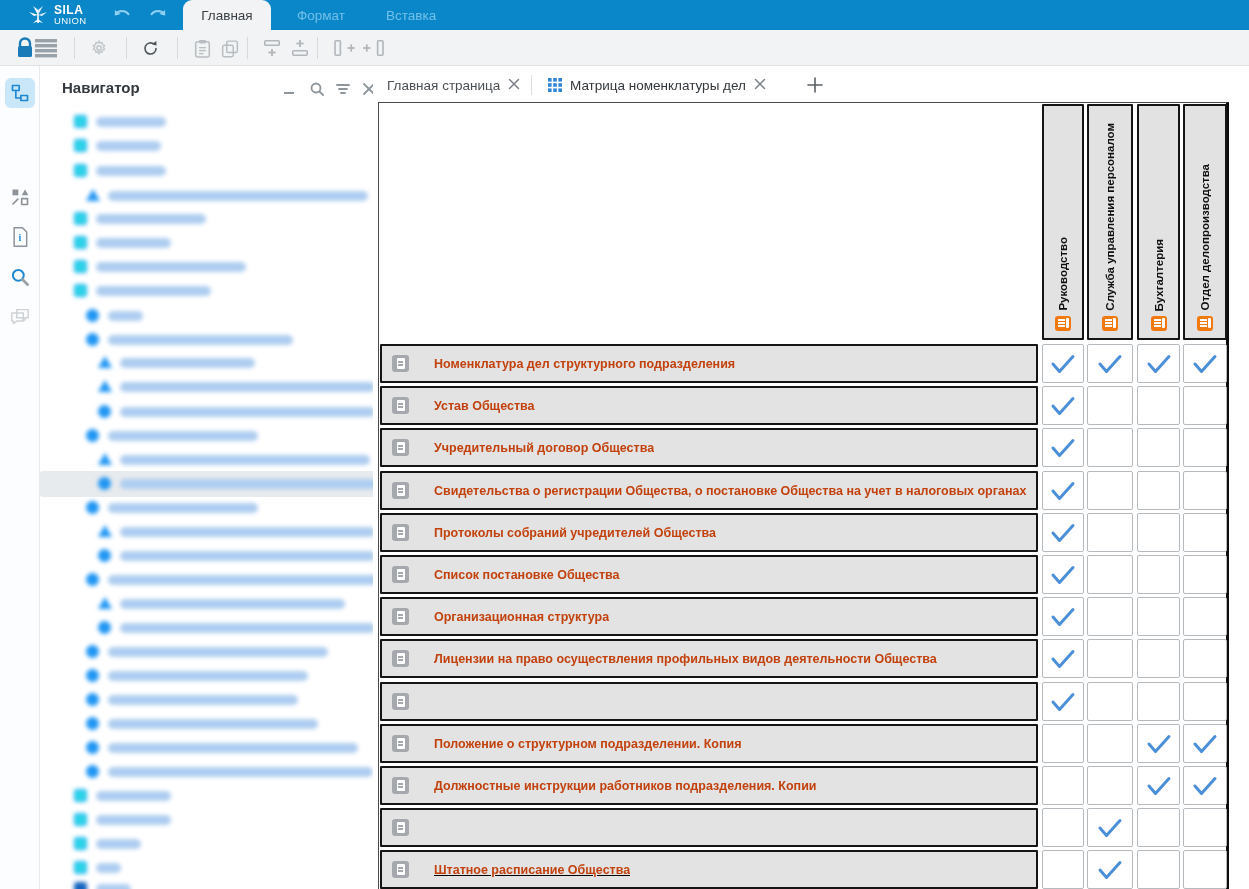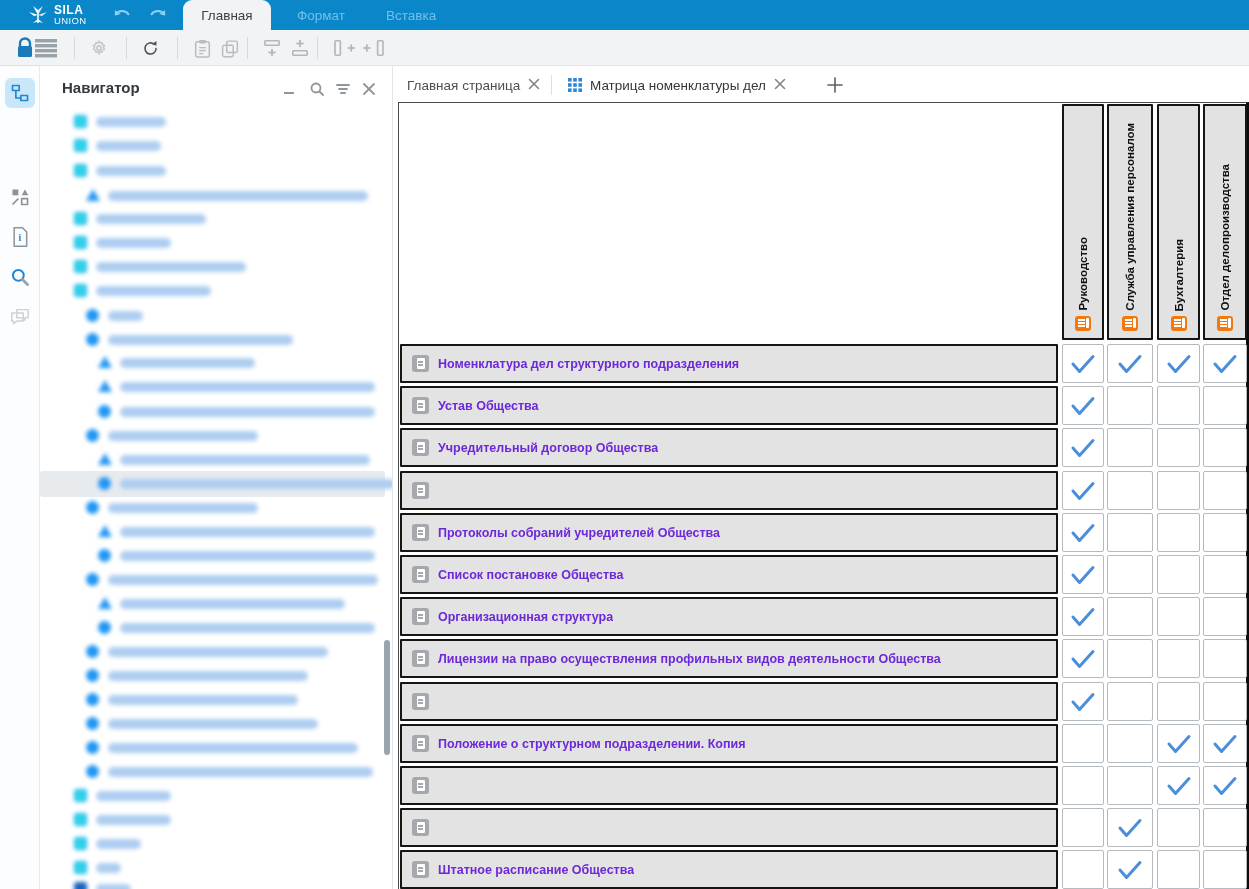--- a/index.html
+++ b/index.html
@@ -47,21 +47,21 @@
   .ti-square { background:#2cd6e8; border-radius:3px; box-shadow:inset 0 0 0 2px rgba(33,150,243,.45); }
   .ti-dark  { background:#1565c0; border-radius:3px; }
   .ti-circle { background:#2196f3; border-radius:50%; }
   .ti-triangle { width:0; height:0; background:none;
      border-left:7px solid transparent; border-right:7px solid transparent; border-bottom:12px solid #2196f3; }
   .ti-bar { position:absolute; top:7px; height:10px; border-radius:5px; background:#aecdf0; }
 
   .nav-scrollbar { position:absolute; left:344px; top:574px; width:6px; height:115px; background:#99a5ae; border-radius:3px; }
 
   
-  .main { position:absolute; left:393px; top:66px; width:856px; height:823px; background:#fff; }
+  .main { position:absolute; left:373px; top:66px; width:856px; height:823px; background:#fff; }
 
   .doctabs { position:absolute; left:0; top:4px; width:100%; height:30px; }
   .doctab { position:absolute; top:0; height:30px; display:flex; align-items:center; gap:8px; font-size:13.5px; color:#4a4f54; }
   .doctab .close { color:#7d8388; }
   .doctab.active { color:#33383c; }
   .dt-sep { position:absolute; top:5px; width:1px; height:20px; background:#dcdfe1; }
   .newtab { position:absolute; top:3px; width:24px; height:24px; color:#5a6065; display:flex; align-items:center; justify-content:center; }
 
   
   .matrix-outer { position:absolute; left:5px; top:36px; width:851px; height:800px;
@@ -81,21 +81,21 @@
     font-size:11.5px; font-weight:bold; color:#101010; line-height:12px; text-align:left; margin-bottom:5px; }
   .org-icon { width:16px; height:15px; border-radius:3px; background:#f2790f; position:relative; flex:0 0 auto; }
   .org-icon:before { content:""; position:absolute; left:3px; top:3px; width:7px; height:2px; background:#fff; box-shadow:0 3px 0 #fff, 0 6px 0 #fff; }
   .org-icon:after { content:""; position:absolute; right:2px; top:2px; width:3px; height:10px; background:#fff; border-radius:1px; }
 
   .row-label { position:absolute; left:7px; width:658px; height:39px; background:#e3e3e3;
     border:2px solid #151515; border-radius:1px; display:flex; align-items:center; gap:9px; padding:0 10px; }
   .doc-icon { width:17px; height:17px; border-radius:3px; background:#a5a9ad; position:relative; flex:0 0 auto; }
   .doc-icon:before { content:""; position:absolute; left:4.5px; top:3px; width:8px; height:11px; background:#fff; border-radius:1px; }
   .doc-icon:after { content:""; position:absolute; left:6px; top:6px; width:5px; height:1.5px; background:#a5a9ad; box-shadow:0 3px 0 #a5a9ad; }
-  .row-label .txt { font-size:12.5px; font-weight:bold; color:#6d28d9; white-space:nowrap; overflow:hidden; }
+  .row-label .txt { font-size:12.5px; font-weight:bold; color:#c2410c; white-space:nowrap; overflow:hidden;margin-left:16px; }
 
   .check-cell { position:absolute; height:39px; background:#fff; border:1px solid #b5babe; border-radius:2px;
     display:flex; align-items:center; justify-content:center; }
   .check-cell svg { width:26px; height:22px; }
 
   .icon-stroke { stroke-linecap:round; stroke-linejoin:round; fill:none; }
 </style>
 </head>
 <body>
 
@@ -551,20 +551,21 @@
       <div class="check-cell" style="left: 669px; width: 42px; top: 362px;">
         <svg viewBox="0 0 26 22">
           <path d="M3 11 L9.5 18.5 L23 3.5" fill="none" stroke="#4a8fd8" stroke-width="3" stroke-linecap="round" stroke-linejoin="round"></path>
         </svg>
       </div>
       <div class="check-cell" style="left: 714px; width: 46px; top: 362px;"></div>
       <div class="check-cell" style="left: 764px; width: 43px; top: 362px;"></div>
       <div class="check-cell" style="left: 810px; width: 44px; top: 362px;"></div>
       <div class="row-label" style="top: 405px;">
         <span class="doc-icon"></span>
+        <span class="txt">Свидетельства о регистрации Общества, о постановке Общества на учет в налоговых органах</span>
       </div>
       <div class="check-cell" style="left: 669px; width: 42px; top: 405px;">
         <svg viewBox="0 0 26 22">
           <path d="M3 11 L9.5 18.5 L23 3.5" fill="none" stroke="#4a8fd8" stroke-width="3" stroke-linecap="round" stroke-linejoin="round"></path>
         </svg>
       </div>
       <div class="check-cell" style="left: 714px; width: 46px; top: 405px;"></div>
       <div class="check-cell" style="left: 764px; width: 43px; top: 405px;"></div>
       <div class="check-cell" style="left: 810px; width: 44px; top: 405px;"></div>
       <div class="row-label" style="top: 447px;">
@@ -637,20 +638,21 @@
           <path d="M3 11 L9.5 18.5 L23 3.5" fill="none" stroke="#4a8fd8" stroke-width="3" stroke-linecap="round" stroke-linejoin="round"></path>
         </svg>
       </div>
       <div class="check-cell" style="left: 810px; width: 44px; top: 658px;">
         <svg viewBox="0 0 26 22">
           <path d="M3 11 L9.5 18.5 L23 3.5" fill="none" stroke="#4a8fd8" stroke-width="3" stroke-linecap="round" stroke-linejoin="round"></path>
         </svg>
       </div>
       <div class="row-label" style="top: 700px;">
         <span class="doc-icon"></span>
+        <span class="txt">Должностные инструкции работников подразделения. Копии</span>
       </div>
       <div class="check-cell" style="left: 669px; width: 42px; top: 700px;"></div>
       <div class="check-cell" style="left: 714px; width: 46px; top: 700px;"></div>
       <div class="check-cell" style="left: 764px; width: 43px; top: 700px;">
         <svg viewBox="0 0 26 22">
           <path d="M3 11 L9.5 18.5 L23 3.5" fill="none" stroke="#4a8fd8" stroke-width="3" stroke-linecap="round" stroke-linejoin="round"></path>
         </svg>
       </div>
       <div class="check-cell" style="left: 810px; width: 44px; top: 700px;">
         <svg viewBox="0 0 26 22">
@@ -661,21 +663,21 @@
         <span class="doc-icon"></span>
       </div>
       <div class="check-cell" style="left: 669px; width: 42px; top: 742px;"></div>
       <div class="check-cell" style="left: 714px; width: 46px; top: 742px;">
         <svg viewBox="0 0 26 22">
           <path d="M3 11 L9.5 18.5 L23 3.5" fill="none" stroke="#4a8fd8" stroke-width="3" stroke-linecap="round" stroke-linejoin="round"></path>
         </svg>
       </div>
       <div class="check-cell" style="left: 764px; width: 43px; top: 742px;"></div>
       <div class="check-cell" style="left: 810px; width: 44px; top: 742px;"></div>
-      <div class="row-label" style="top: 784px;">
+      <div class="row-label" style="top: 784px; text-decoration: underline;">
         <span class="doc-icon"></span>
         <span class="txt">Штатное расписание Общества</span>
       </div>
       <div class="check-cell" style="left: 669px; width: 42px; top: 784px;"></div>
       <div class="check-cell" style="left: 714px; width: 46px; top: 784px;">
         <svg viewBox="0 0 26 22">
           <path d="M3 11 L9.5 18.5 L23 3.5" fill="none" stroke="#4a8fd8" stroke-width="3" stroke-linecap="round" stroke-linejoin="round"></path>
         </svg>
       </div>
       <div class="check-cell" style="left: 764px; width: 43px; top: 784px;"></div>

